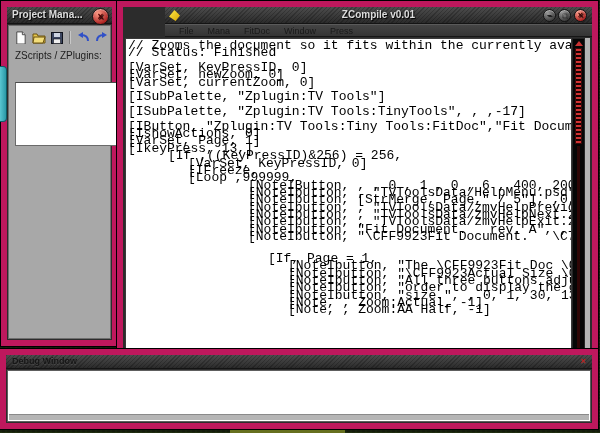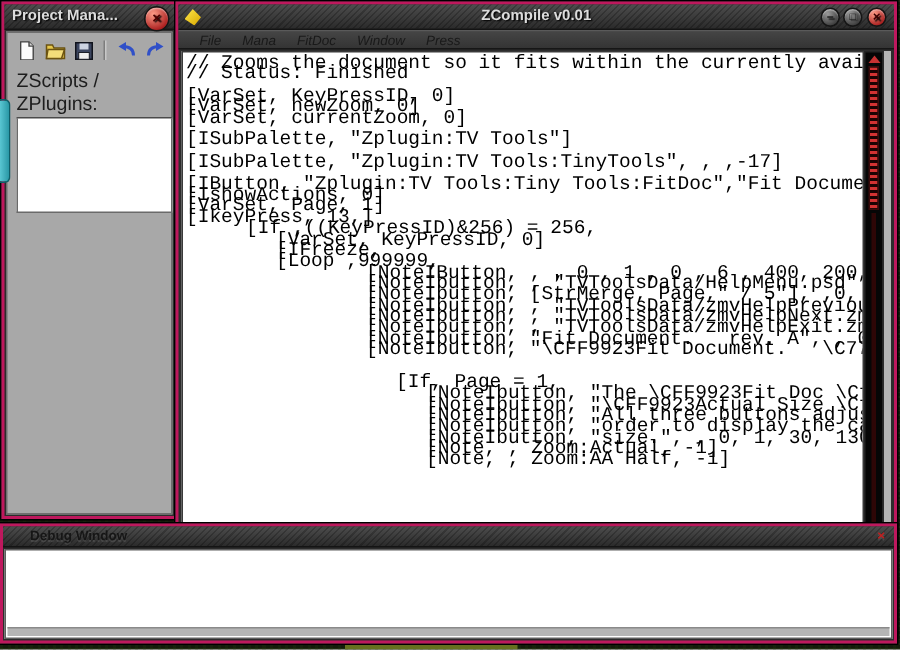--- a/index.html
+++ b/index.html
@@ -5,21 +5,21 @@
   * { margin:0; padding:0; box-sizing:border-box; }
   html,body { width:600px; height:433px; overflow:hidden; }
   body {
     position:relative;
     font-family:"Liberation Sans", sans-serif;
     background:
       repeating-linear-gradient(0deg, rgba(60,90,30,.25) 0 1px, transparent 1px 3px),
       repeating-linear-gradient(90deg, rgba(30,50,15,.3) 0 2px, transparent 2px 5px),
       #141b0b;
   }
-  .win { position:absolute; border:2px solid #be185d; box-shadow:0 0 0 1px #000; background:#2c2c2c; }
+  .win { position:absolute; border:6px solid #be185d; box-shadow:0 0 0 1px #000; background:#2c2c2c; }
   .titlebar {
     position:relative; height:17px;
     background:
       repeating-linear-gradient(135deg, rgba(0,0,0,.22) 0 1px, transparent 1px 3px),
       linear-gradient(#4d4d4d, #2b2b2b);
     border-bottom:1px solid #141414;
     color:#dcdcdc; font-size:10px; font-weight:bold;
     line-height:16px; text-shadow:1px 1px 1px #000;
   }
   .ball {
@@ -32,43 +32,43 @@
 
   
   #project-win { left:1px; top:1px; width:117px; height:345px; z-index:2; }
   #project-win .titlebar { padding-left:5px; }
   #project-close { right:3px; top:1px; width:17px; height:17px; font-size:10px; line-height:15px; color:#4d0000; z-index:5; }
   #project-body { position:absolute; top:18px; left:1px; right:1px; bottom:1px; background:#a8a8a8; border:1px solid #6e6e6e; }
   #project-toolbar { display:flex; align-items:center; gap:3px; padding:4px 2px 2px 4px; }
   .tb-btn { width:17px; height:15px; display:flex; align-items:center; justify-content:center; border:1px solid transparent; cursor:pointer; }
   .tb-sep { width:2px; height:13px; border-left:1px solid #7d7d7d; border-right:1px solid #c8c8c8; margin:0 2px; }
   .arrow-glyph { font-size:11px; font-weight:bold; color:#3050c8; line-height:10px; }
-  #list-label { font-size:13px; color:#1d1d1d; padding:3px 0 2px 6px; }
+  #list-label { font-size:10px; color:#1d1d1d; padding:3px 0 2px 6px; }
   #script-list { position:absolute; left:6px; top:56px; width:104px; height:64px; background:#ffffff; border:1px solid #6a6a6a; border-top-color:#4a4a4a; }
 
   
   #side-tab { position:absolute; left:0; top:66px; width:7px; height:56px; z-index:6;
     background:linear-gradient(90deg,#59c6d2,#2a98a6); border:1px solid #0e5e68; border-left:none;
     border-radius:0 4px 4px 0; cursor:pointer; }
 
   
-  #main-win { left:117px; top:1px; width:481px; height:422px; z-index:3; }
+  #main-win { left:117px; top:1px; width:481px; height:422px; z-index:3;padding-left:42px; }
   #main-win .titlebar { text-align:center; }
   #app-icon { position:absolute; left:4px; top:3px; width:11px; height:11px;
     background:linear-gradient(135deg,#ffe84a,#d8a800);
     clip-path:polygon(50% 0, 100% 50%, 60% 100%, 0 60%); }
   #btn-min   { right:36px; top:2px; width:13px; height:13px; font-size:8px;  line-height:11px; color:#111; }
   #btn-max   { right:21px; top:2px; width:13px; height:13px; font-size:7px;  line-height:12px; color:#111; }
   #btn-close { right:5px;  top:2px; width:13px; height:13px; font-size:9px;  line-height:11px; color:#3a0000; }
   #menubar {
     position:relative; height:13px; background:linear-gradient(#454545,#343434);
     border-top:1px solid #5a5a5a; border-bottom:1px solid #161616;
     display:flex; gap:14px; padding-left:14px; align-items:center;
   }
-  .menu-item { font-size:9px; color:#191919; line-height:12px; cursor:pointer;font-style:italic; }
+  .menu-item { font-size:9px; color:#191919; line-height:12px; cursor:pointer; }
 
   #content { position:absolute; top:31px; left:2px; right:2px; bottom:2px; background:#0a0a0a; }
   #editor {
     position:absolute; top:0; left:0; right:18px; bottom:12px;
     background:#fff; border:1px solid #3a3a3a; overflow:hidden;
     font-family:Liberation Mono, monospace;
     font-size:13px; line-height:7.35px; color:#000;
     padding:3px 0 0 2px; white-space:pre;
     tab-size:8; tab-size:20px; -moz-tab-size:20px;
   }
@@ -84,21 +84,21 @@
   #hscroll { position:absolute; left:0; right:24px; bottom:0; height:12px; background:#060606; border:1px solid #242424; }
   #h-left  { position:absolute; left:2px; top:2px; border-top:4px solid transparent; border-bottom:4px solid transparent; border-right:5px solid #c83232; }
   #h-thumb { position:absolute; left:11px; right:12px; top:2px; height:7px;
     background:repeating-linear-gradient(90deg,#d23232 0 2px,#1c0202 2px 4px);
     border:1px solid #3a0a0a; cursor:grab; }
   #h-right { position:absolute; right:2px; top:2px; border-top:4px solid transparent; border-bottom:4px solid transparent; border-left:5px solid #c83232; }
   #corner { position:absolute; right:5px; bottom:0; width:19px; height:12px; background:#c2c2c2; border:1px solid #5a5a5a; }
 
   
   #debug-win { left:0; top:349px; width:598px; height:80px; z-index:4; }
-  #debug-win .titlebar { height:14px; font-size:9px; line-height:13px; padding-left:18px;
+  #debug-win .titlebar { height:14px; font-size:9px; line-height:13px; padding-left:6px;
     color:#161616; text-shadow:0 1px 0 rgba(255,255,255,.10); }
   #debug-close { position:absolute; right:4px; top:2px; width:9px; height:9px;
     color:#c02020; font-size:9px; line-height:9px; font-weight:bold; text-align:center; cursor:pointer; }
   #debug-body { position:absolute; top:15px; left:1px; right:1px; bottom:1px; background:#fff; border:1px solid #5e5e5e; }
   #debug-hbar { position:absolute; left:1px; right:1px; bottom:1px; height:6px; background:#b5b5b5; border-top:1px solid #8a8a8a; }
 
   #bottom-sliver { position:absolute; left:230px; bottom:0; width:115px; height:3px; background:#66701f; }
 
   svg { display:block; }
 </style>

